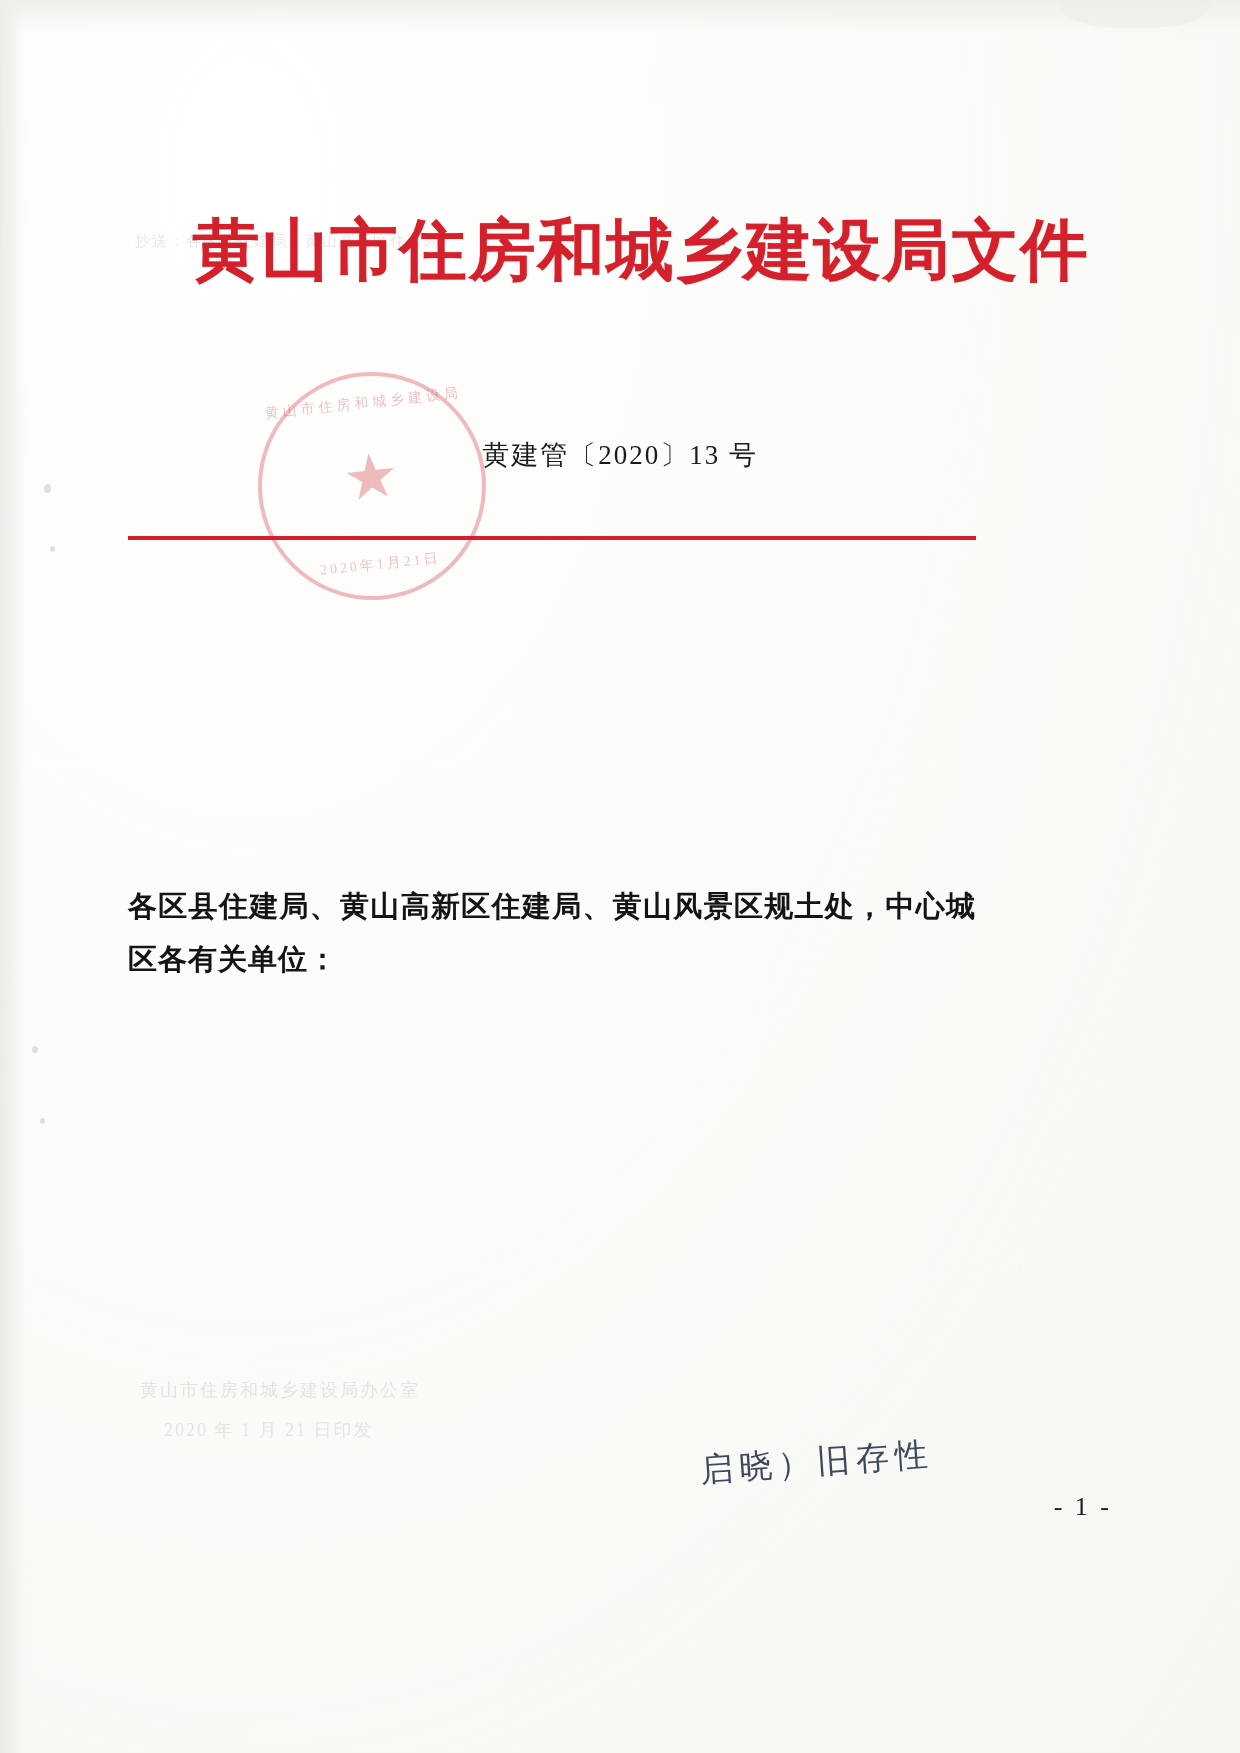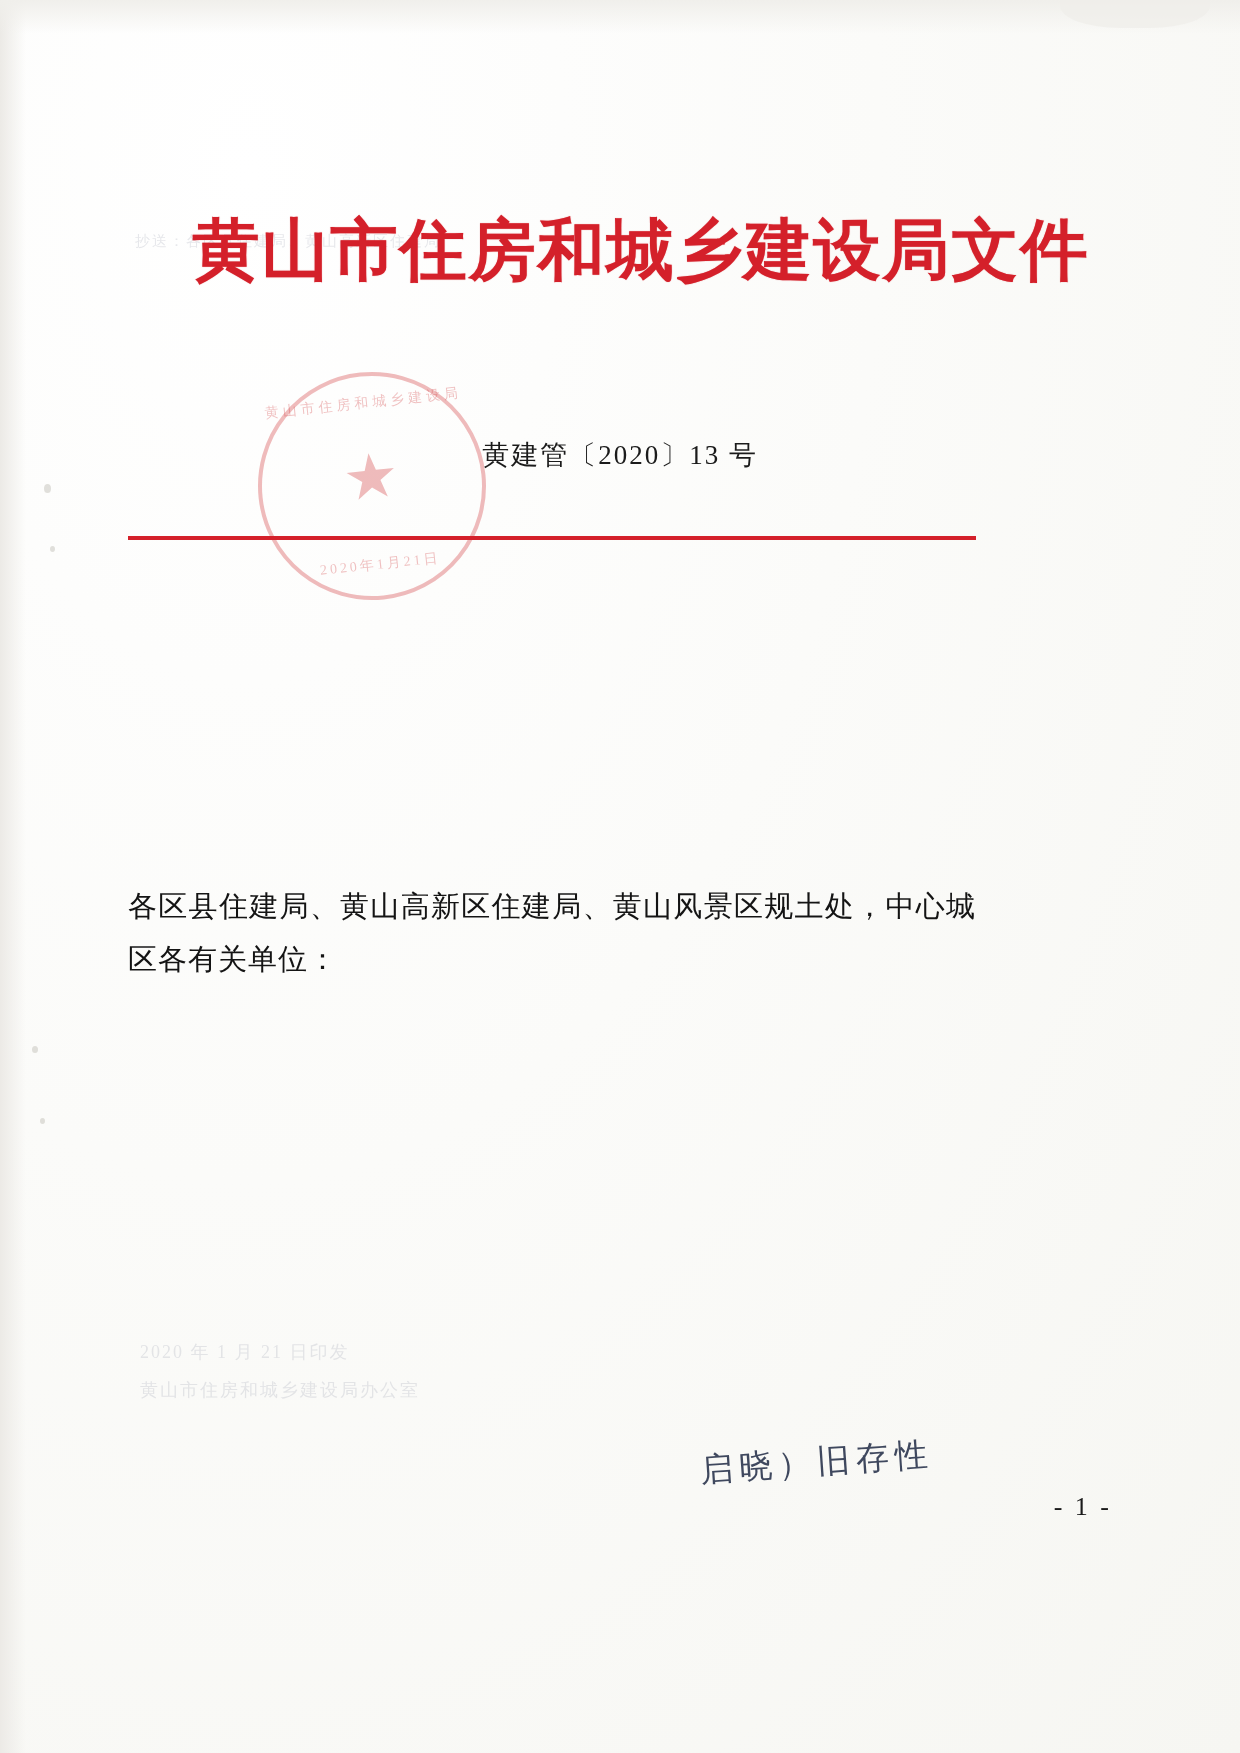--- a/index.html
+++ b/index.html
@@ -143,20 +143,21 @@
     left: 128px;
     width: 856px;
     font-size: 29px;
     line-height: 1.82;
     color: #141414;
     letter-spacing: 1px;
     text-align: justify;
   }
   .doc-body p {
     margin: 0 8px 4px 0;
+    font-weight: bold;
   }
   .indent { text-indent: 2em; }
 
   
   .signature {
     position: absolute;
     left: 700px;
     top: 1440px;
     font-family: "DejaVu Serif", "Liberation Serif", serif;
     font-size: 33px;
@@ -181,21 +182,21 @@
     position: absolute;
     left: 140px;
     width: 960px;
     color: rgba(120,130,150,0.18);
     font-size: 18px;
     letter-spacing: 2px;
     pointer-events: none;
     white-space: nowrap;
   }
   .bleed.b1 { top: 1378px; }
-  .bleed.b2 { top: 1340px; }
+  .bleed.b2 { top: 1418px; margin-left: 24px; }
   .bleed.b3 { top: 232px; left: 135px; font-size: 15px; }
 
   .speck {
     position: absolute;
     background: #c9c6c0;
     border-radius: 50%;
     opacity: .55;
   }
 </style>
 </head>

